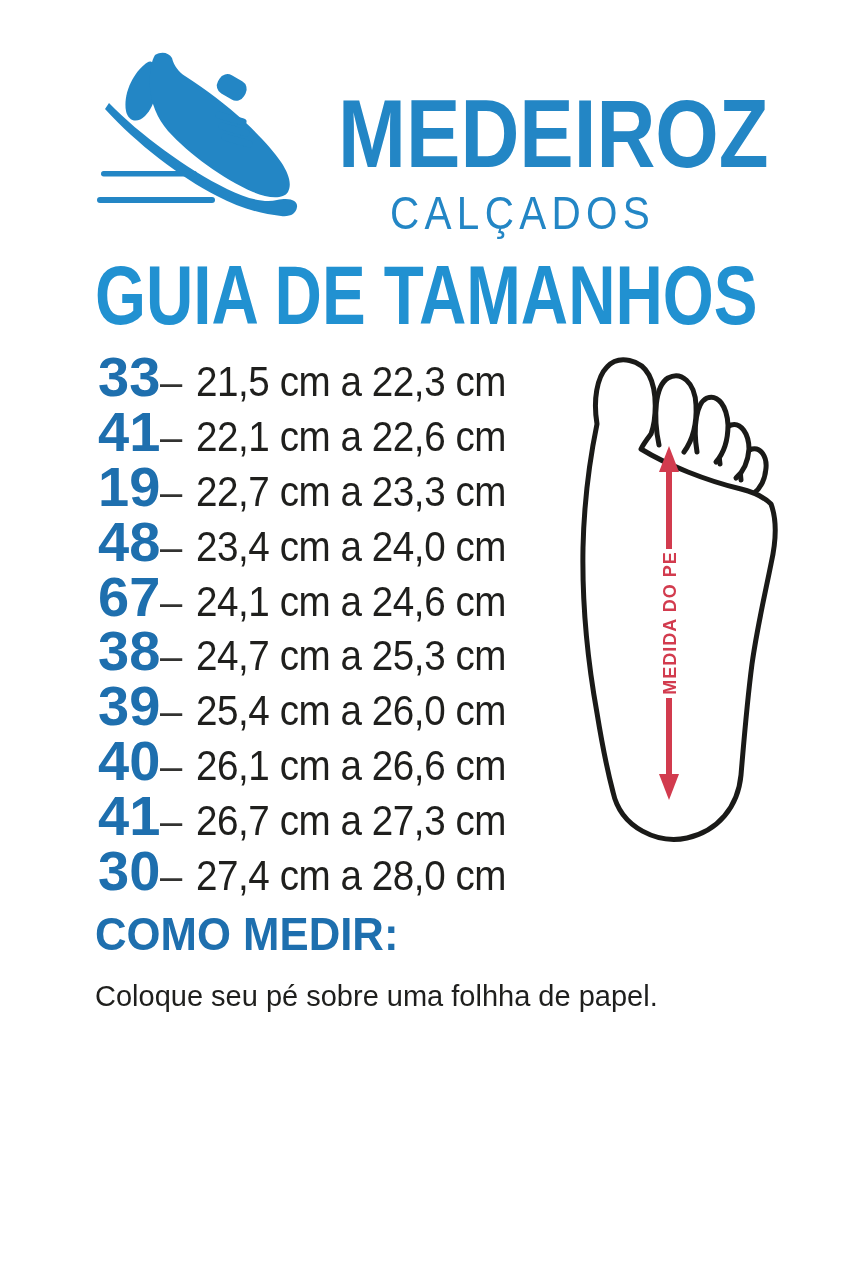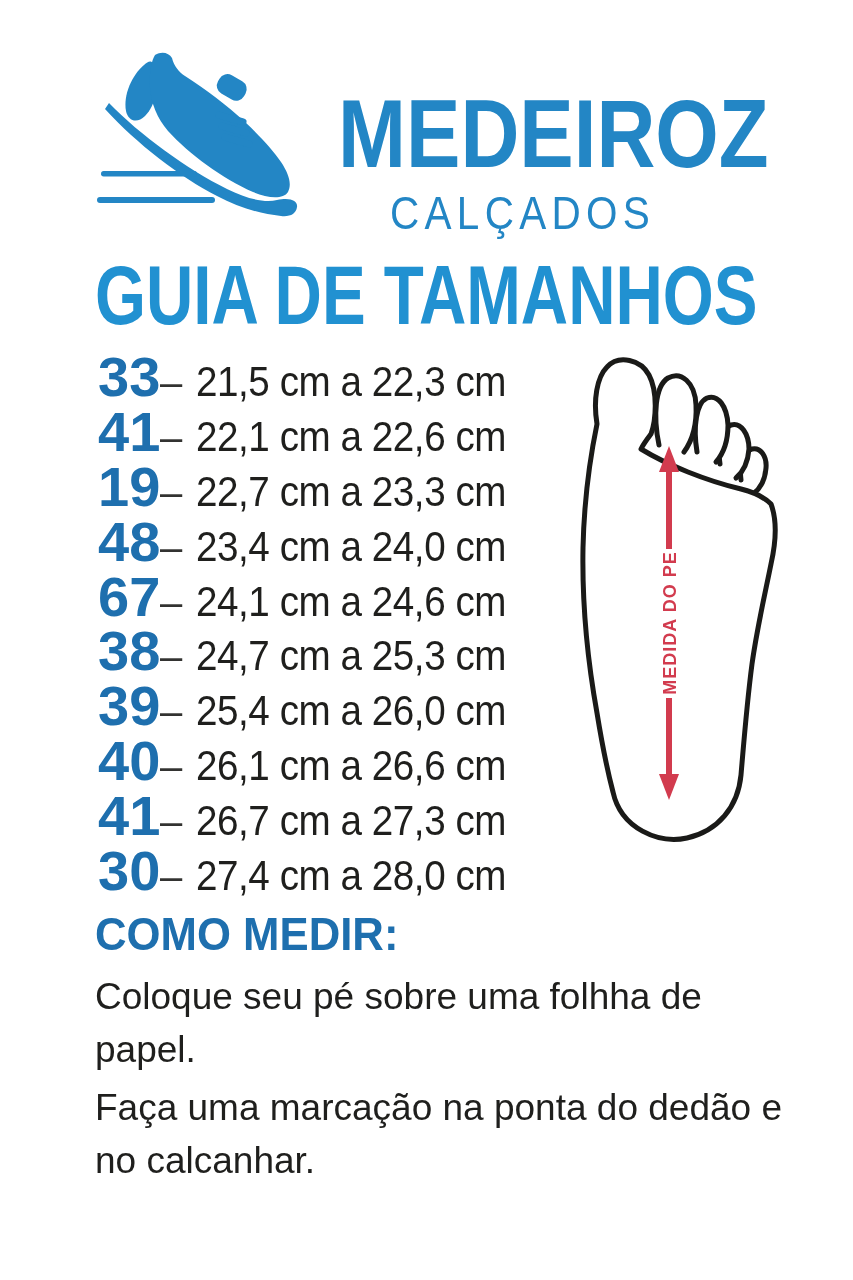--- a/index.html
+++ b/index.html
@@ -36,21 +36,21 @@
   }
   
   #foot-diagram{position:absolute;left:557px;top:348px;width:296px;height:510px;}
   
   #howto-heading{
     position:absolute;left:95px;top:912px;font-size:46px;line-height:44px;font-weight:bold;
     color:#1e6fae;transform:scaleX(.95);transform-origin:left center;white-space:nowrap;
   }
   #howto-steps{position:absolute;left:95px;top:970px;width:712px;}
   #howto-steps p{
-    margin:0 0 5px 0;font-size:37px;line-height:53px;color:#1f1f1d;letter-spacing:0;
+    margin:0 0 5px 0;font-size:29px;line-height:53px;color:#1f1f1d;letter-spacing:0;
   }
 </style>
 </head>
 <body>
 
 <div id="page">
 
   <svg id="logo-icon" viewBox="0 0 230 185" xmlns="http://www.w3.org/2000/svg">
     <g fill="#2386c5" stroke="none">
 
@@ -157,16 +157,15 @@
       <rect x="109" y="121" width="6" height="80"></rect>
       <text transform="translate(119 275) rotate(-90)" text-anchor="middle" font-family="Liberation Sans, sans-serif" font-size="18" font-weight="bold" letter-spacing="1" fill="#d23b4e">MEDIDA DO PE</text>
       <rect x="109" y="350" width="6" height="78"></rect>
       <polygon points="112,452 102,426 122,426"></polygon>
     </g>
   </svg>
 
   <div id="howto-heading">COMO MEDIR:</div>
   <div id="howto-steps">
     <p>Coloque seu pé sobre uma folhha de papel.</p>
-    <p>Faça uma marcação na ponta do dedão e no calcanhar.</p>
   </div>
 
 </div>
 
 </body></html>

